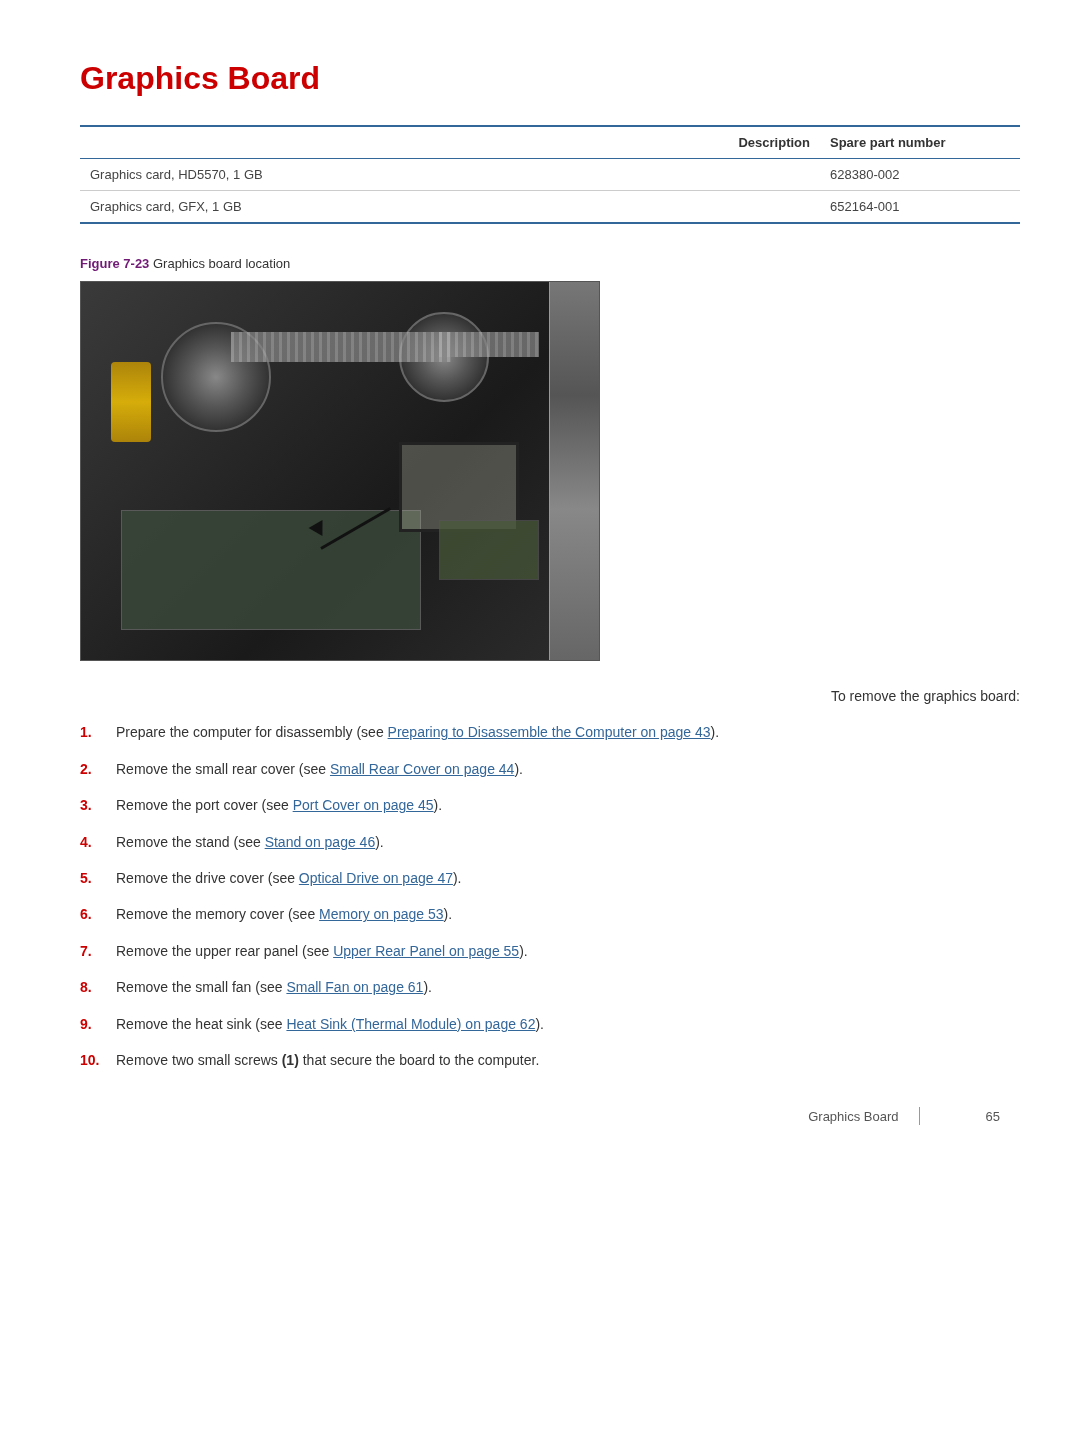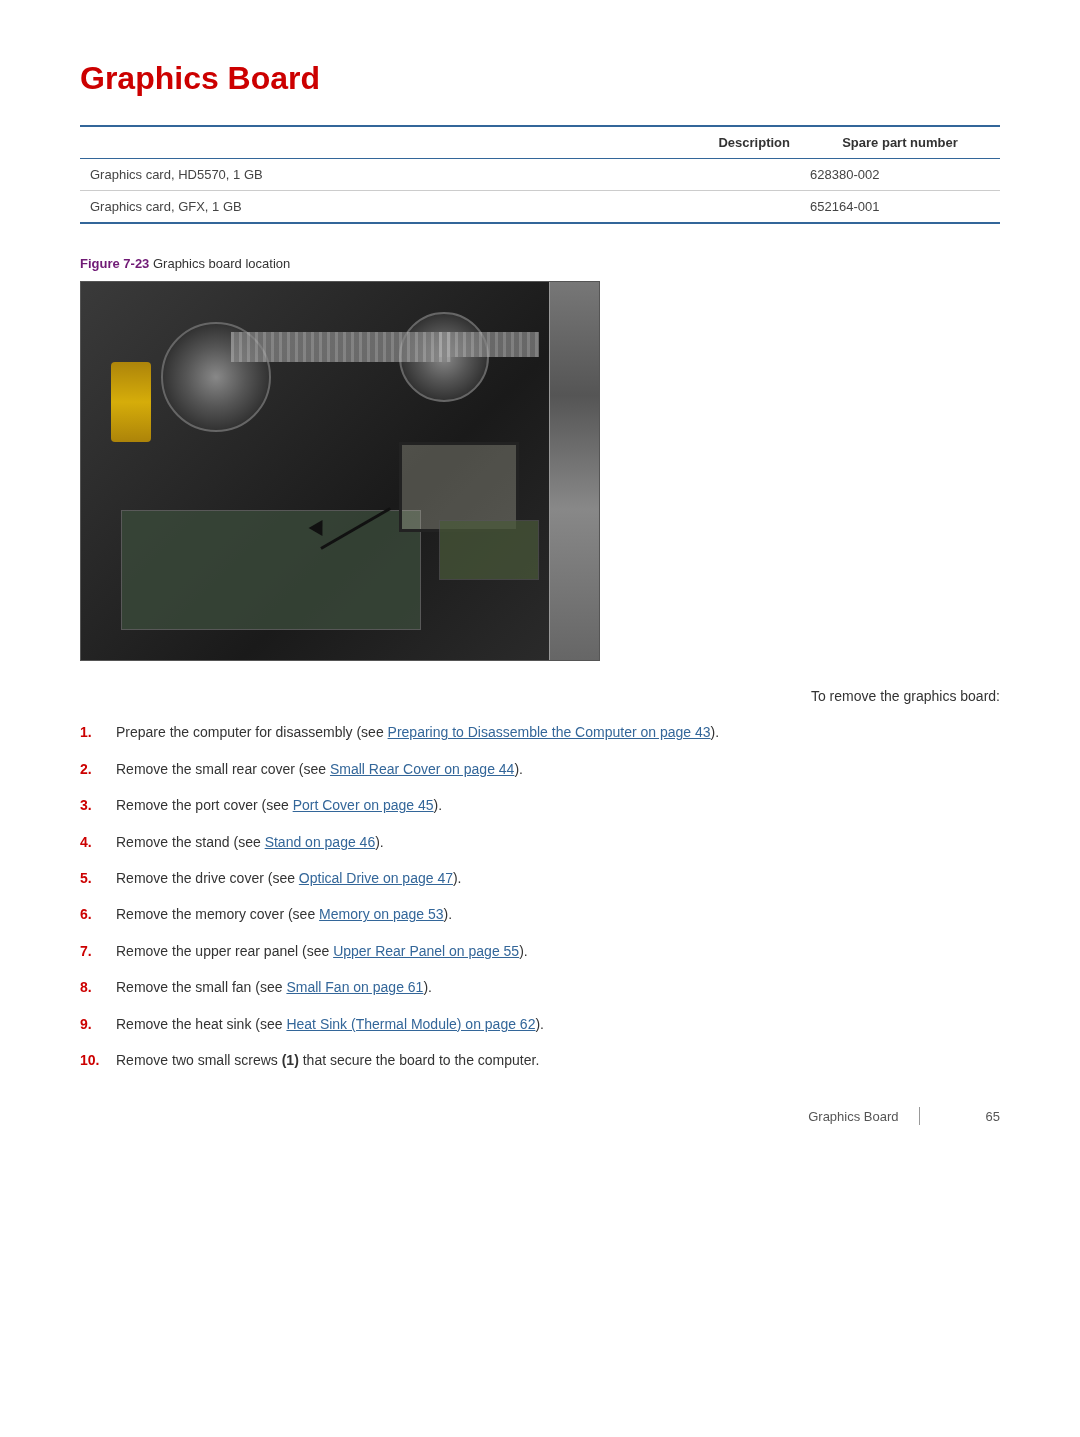--- a/index.html
+++ b/index.html
@@ -11,21 +11,21 @@
     body {
       background: #ffffff;
       font-family: Arial, Helvetica, sans-serif;
       font-size: 14px;
       color: #333333;
       width: 1080px;
       min-height: 1437px;
     }
 
     .page {
-      padding: 60px 80px 80px 80px;
+      padding: 60px 60px 80px 80px;
       max-width: 1080px;
       margin: 0 auto;
       position: relative;
     }
 
     .page-title {
       font-size: 32px;
       font-weight: bold;
       color: #cc0000;
       margin-bottom: 28px;
@@ -45,21 +45,21 @@
 
     .parts-table th {
       text-align: right;
       padding: 8px 10px;
       font-size: 13px;
       font-weight: bold;
       color: #333;
     }
 
     .parts-table th.spare {
-      text-align: center;
+      text-align: left;
       width: 200px;
     }
 
     .parts-table td {
       padding: 8px 10px;
       font-size: 13px;
       color: #444;
       border-bottom: 1px solid #cccccc;
     }
 

